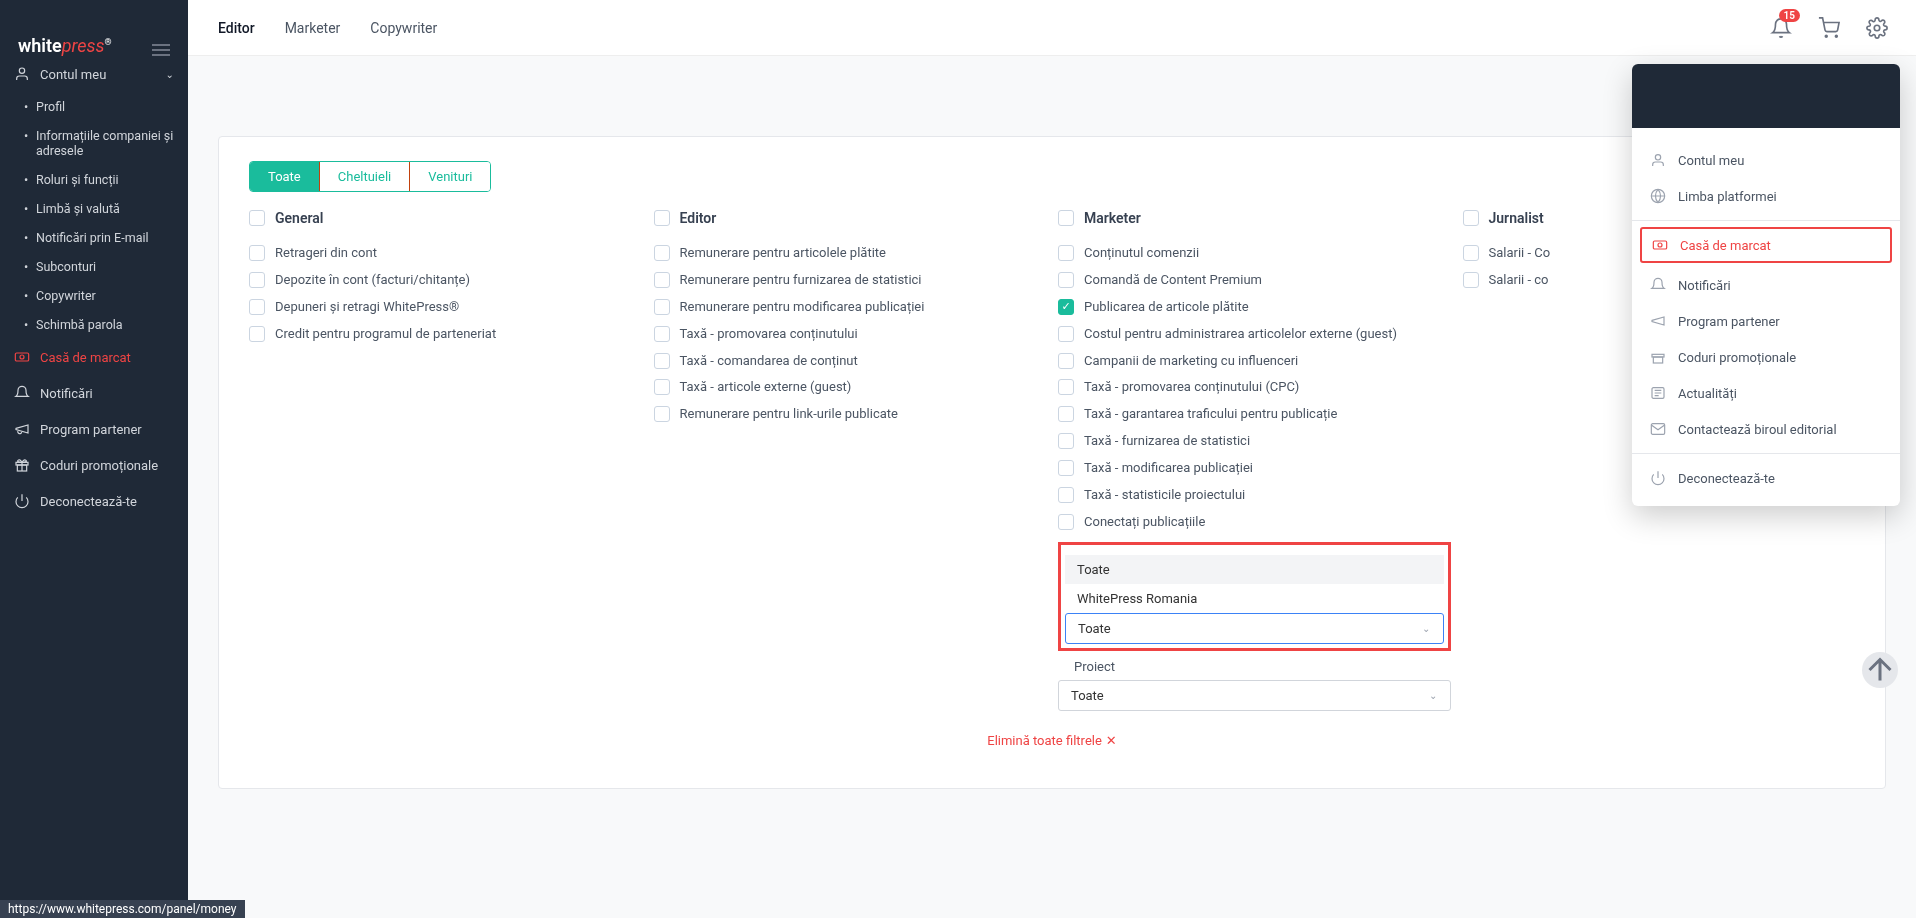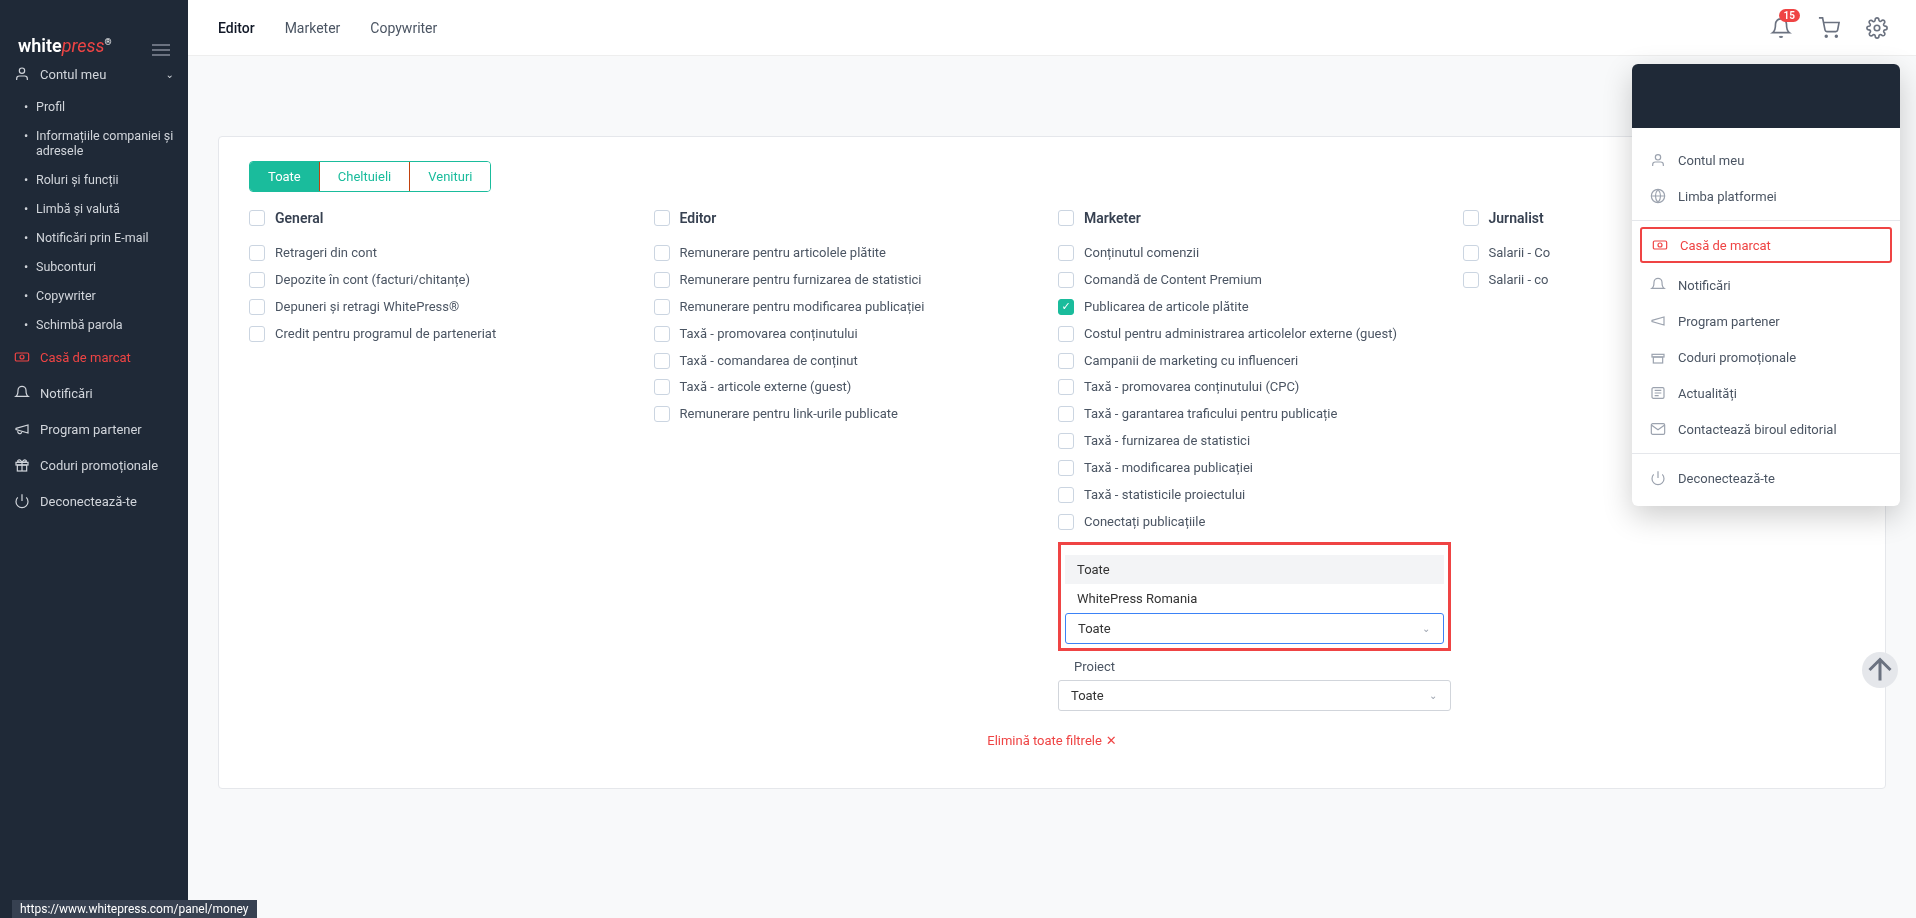--- a/index.html
+++ b/index.html
@@ -59,21 +59,21 @@
 .dropdown-menu::before { content: ""; position: absolute; top: -8px; right: 22px; border: 8px solid transparent; border-bottom-color: #1f2937; }
 .dd-head { height: 64px; background: #1f2937; }
 .dd-row { display: flex; align-items: center; gap: 12px; padding: 10px 18px; font-size: 13px; color: #4b5563; cursor: pointer; }
 .dd-row.accent { color: #ef4444; border: 2px solid #ef4444; margin: 4px 8px; border-radius: 3px; padding: 8px 10px; }
 .dd-icon { width: 16px; height: 16px; color: #9ca3af; flex-shrink: 0; display: inline-flex; align-items: center; justify-content: center; }
 .dd-row.accent .dd-icon { color: #ef4444; }
 .dd-sep { height: 1px; background: #e5e7eb; margin: 6px 0; }
 
 .scroll-top { position: absolute; right: 18px; bottom: 230px; width: 36px; height: 36px; border-radius: 50%; background: #e5e7eb; display: flex; align-items: center; justify-content: center; color: #6b7280; cursor: pointer; z-index: 40; }
 
-.status-url { position: absolute; left: 12px; bottom: 0; background: #374151; color: #fff; font-size: 12px; padding: 2px 8px; z-index: 60; }
+.status-url { position: absolute; left: 0; bottom: 0; background: #374151; color: #fff; font-size: 12px; padding: 2px 8px; z-index: 60; }
 
 svg { width: 100%; height: 100%; }
 </style>
 </head>
 <body>
 
 <div class="topbar">
   <div class="logo-area">
     <span class="logo">
       <span>white</span><i>press</i><sup>®</sup>

